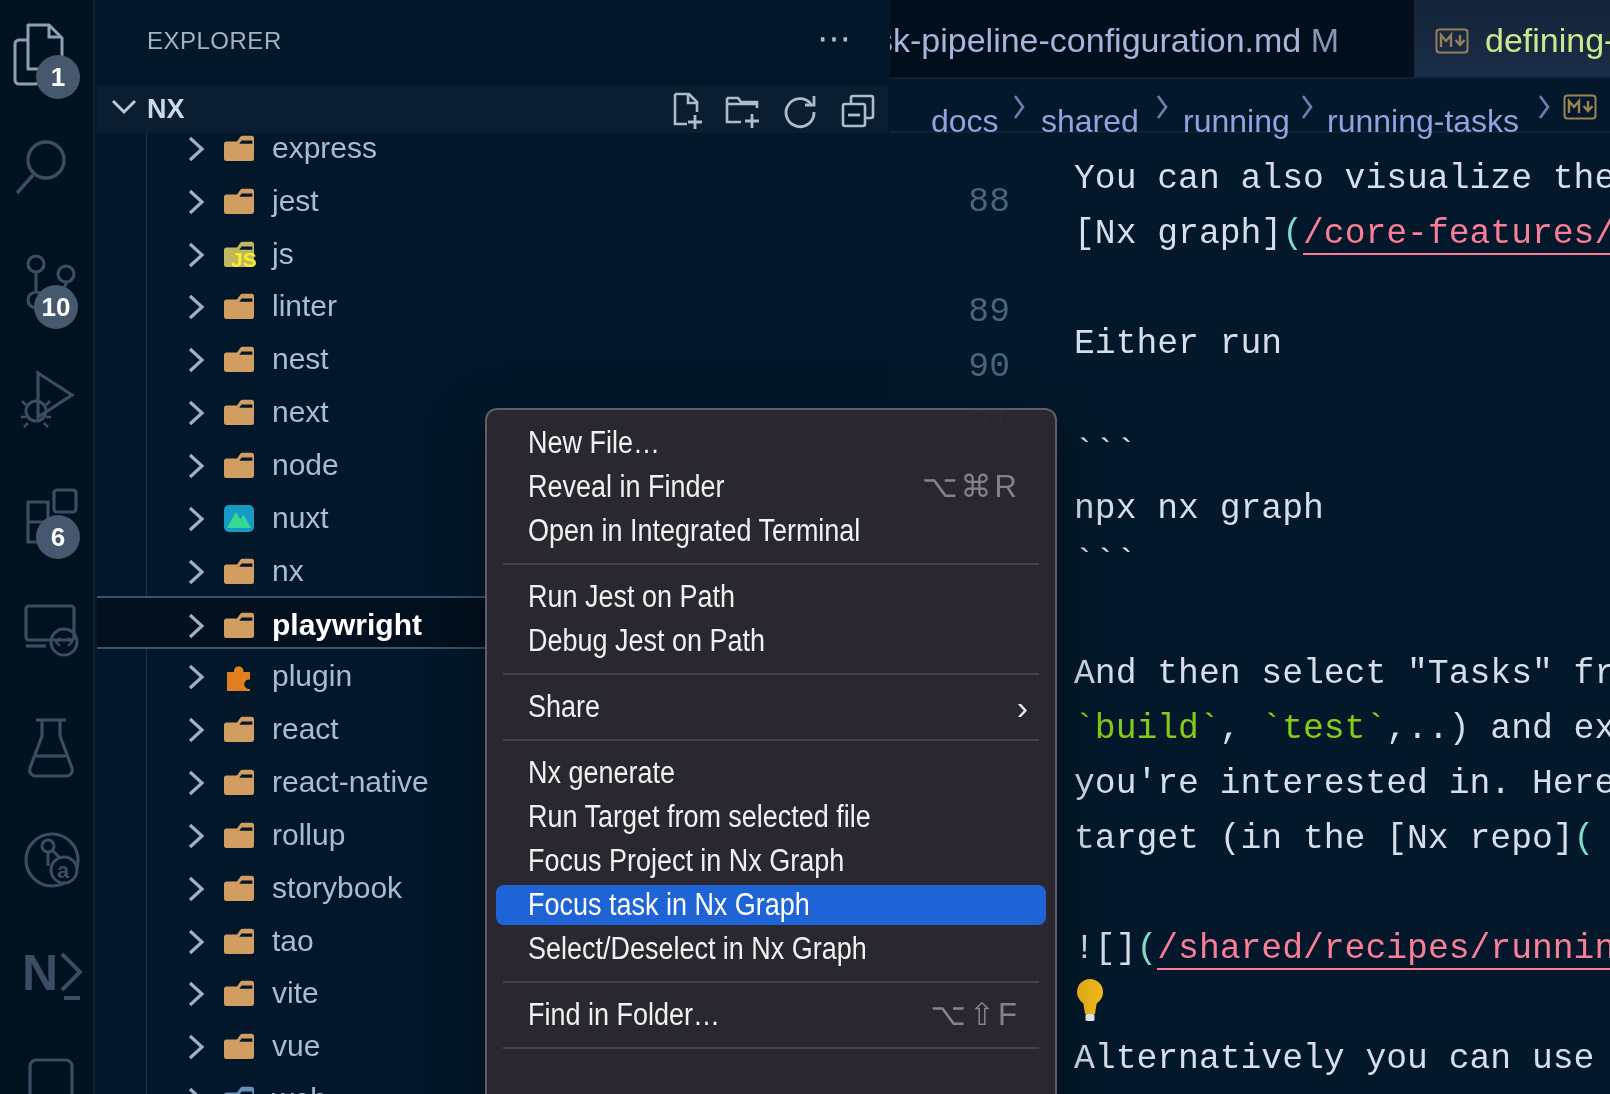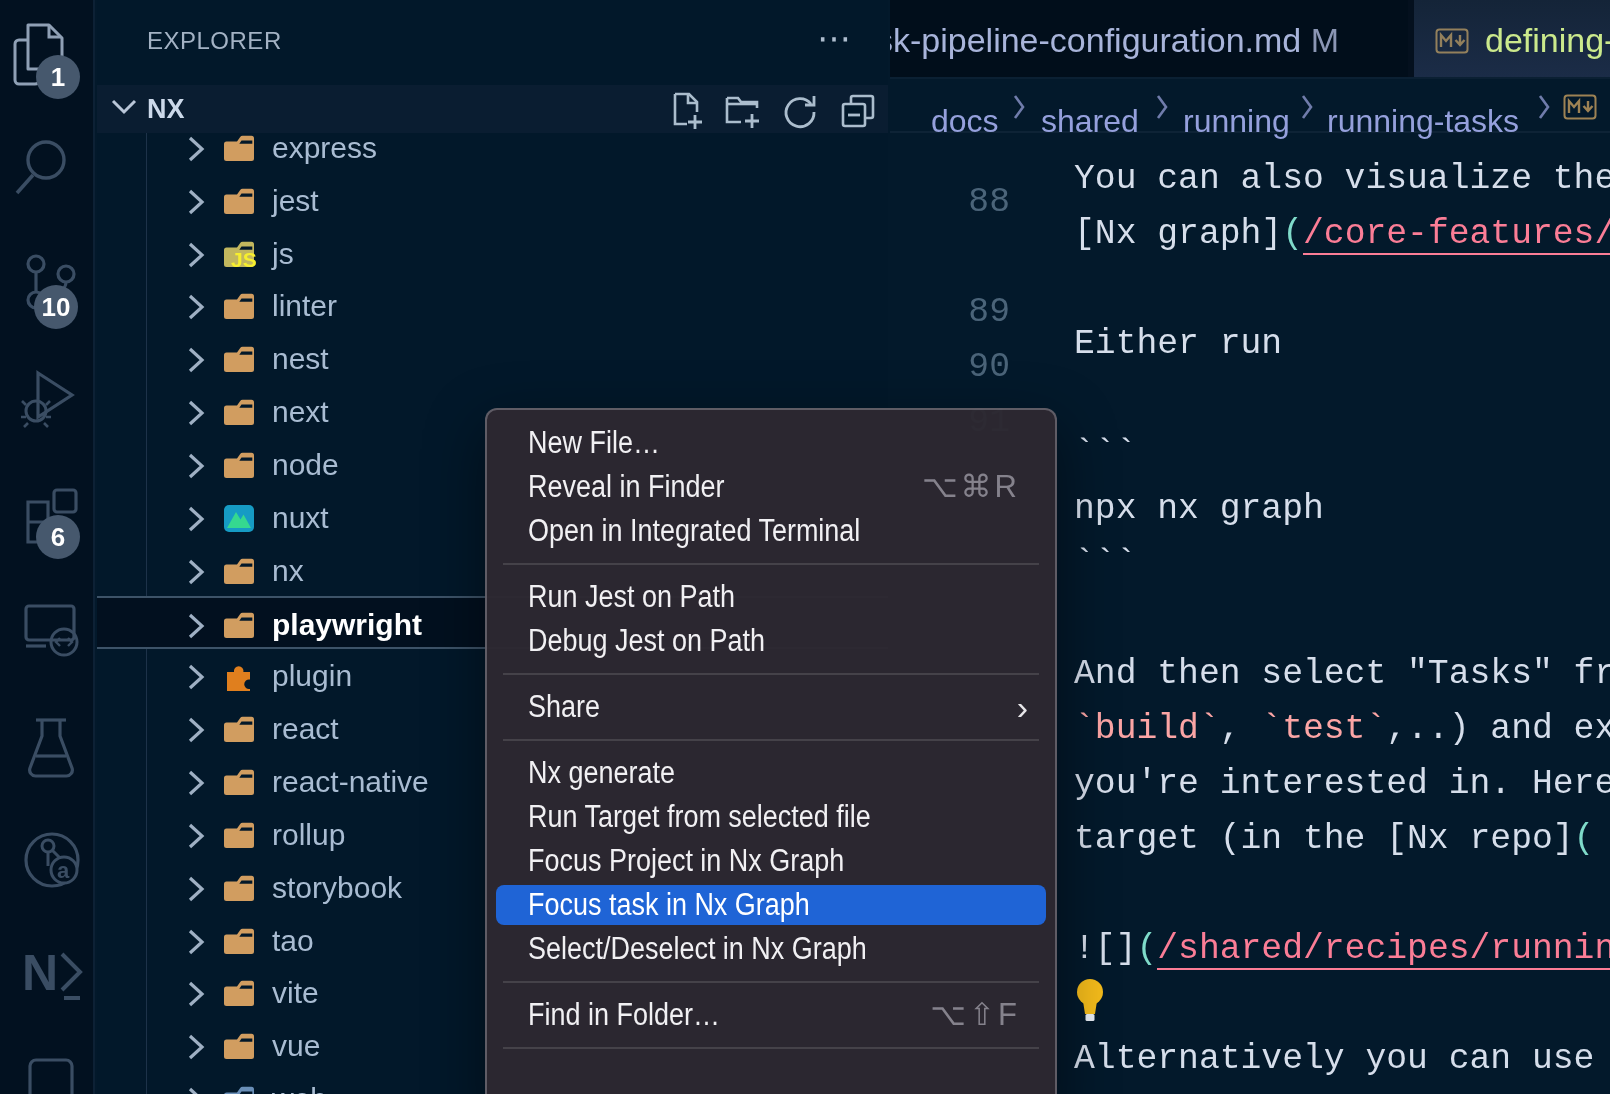--- a/index.html
+++ b/index.html
@@ -35,21 +35,21 @@
   #tab1text .mod { color:#8b96b4; }
   #tab2text { position:absolute; left:595px; top:21px; font-size:34px; color:#cbe98c; white-space:pre; }
   #crumbs { position:absolute; left:0; top:79px; width:720px; height:54px; background:#03192b; border-bottom:2px solid #0e2336; font-size:32px; color:#95a0dc; }
   #crumbs span { position:absolute; top:24px; }
 
   
   .cl { position:absolute; left:0; width:900px; height:55px; line-height:55px; font-family:"Liberation Mono", monospace; font-size:34.7px; color:#d6deeb; white-space:pre; }
   .lnum { position:absolute; width:120px; text-align:right; height:55px; line-height:55px; font-family:"Liberation Mono", monospace; font-size:34.7px; color:#4b6479;margin-top:23px; }
   .teal { color:#7fdbca; }
   .pink { color:#fb7d96; border-bottom:2px solid #fb7d96; }
-  .grn { color:#fca5a5; }
+  .grn { color:#84cc16; }
 
   
   #menu { position:absolute; left:485px; top:408px; width:572px; height:720px; background:rgba(44,40,49,0.97); border:2px solid rgba(160,158,168,0.45); border-radius:12px; box-shadow:0 18px 60px rgba(0,0,0,0.45); padding-top:11px; }
   .mi { position:relative; height:44px; line-height:44px; padding-left:41px; font-size:31px; color:#f1f0f3; white-space:pre; }
   .mi .lab { display:inline-block; transform:scaleX(0.87); transform-origin:0 50%; }
   .mi .sc { letter-spacing:3px; }
   .mi .sc { position:absolute; right:35px; color:#85828c; }
   .mi .sub { position:absolute; right:27px; font-size:34px; color:#e8e7ea; }
   .mi.sel { color:#fff; }
   .mi.sel::before { content:""; position:absolute; left:9px; right:9px; top:2px; bottom:2px; background:#1f64d6; border-radius:8px; z-index:-1; }

